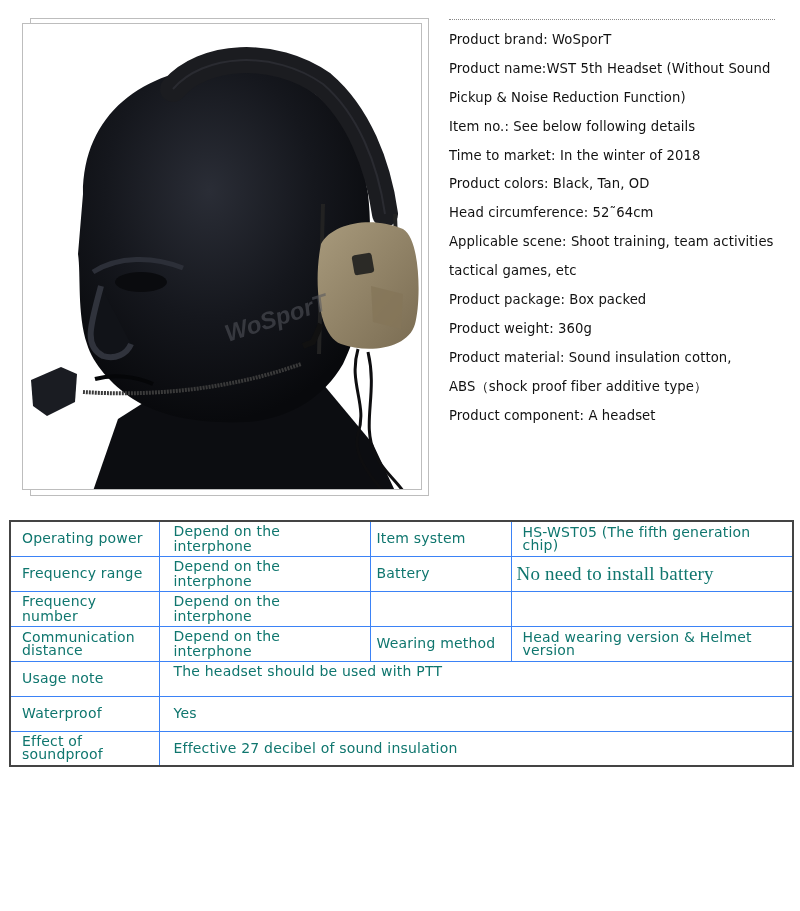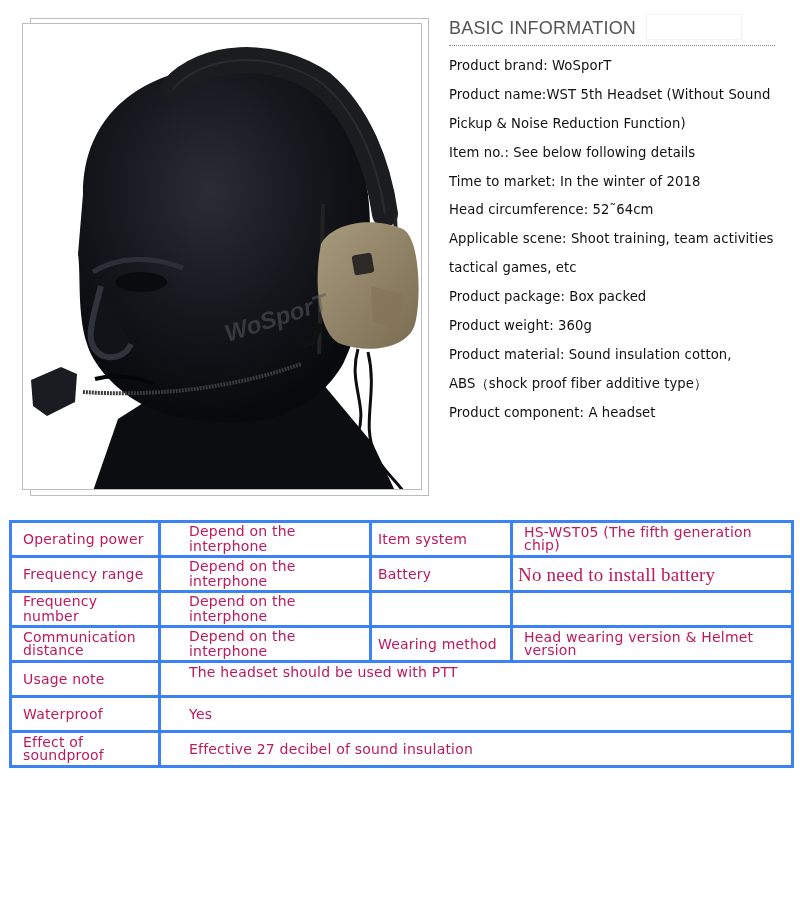--- a/index.html
+++ b/index.html
@@ -22,25 +22,25 @@
       border: 1px solid #f3f3f3; }
     .info-rule { margin-top: 3px; width: 326px; border-top: 1px dotted #888; }
     .info-list { list-style: none; margin-top: 6px; }
     .info-list li { font-size: 13.2px; line-height: 28.9px; height: 28.9px; white-space: nowrap;
       color: #111; letter-spacing: 0.1px; }
     .info-list li.red { color: #d0121b; }
 
     
     .spec { position: absolute; left: 9px; top: 520px; width: 785px; border-collapse: collapse;
       border: 2px solid #444; }
-    .spec td { border: 3px solid #3b82f6; font-size: 14px; color: #be185d; padding: 0 9px;
+    .spec td { border: 1px solid #3b82f6; font-size: 14px; color: #0f766e; padding: 0 9px;
       vertical-align: middle; line-height: 15px; letter-spacing: 0.2px; }
     .spec tr { height: 35px; }
     .spec td.c1 { width: 149px; padding-left: 11px; }
-    .spec td.c2 { width: 211px; padding-left: 28px; margin-left: 20px; }
+    .spec td.c2 { width: 211px; padding-left: 14px; margin-left: 20px; }
     .spec td.c3 { width: 141px; padding-left: 6px; }
     .spec td.c4 { padding-left: 11px; }
     .spec td.serif { font-family: "Liberation Serif", serif; font-size: 19px; padding-left: 5px; }
     .spec td.tight { line-height: 13px; }
     .spec td.topv { vertical-align: top; padding-top: 2px; }
   </style>
 </head>
 <body>
 
 <div class="photo-stack">
@@ -89,31 +89,28 @@
 
       <path d="M335 325 C325 360 345 380 335 410 C330 430 345 450 360 467" stroke="#0e0e10" stroke-width="3" fill="none"></path>
       <path d="M345 328 C355 370 338 400 352 430 C358 445 372 455 380 467" stroke="#0e0e10" stroke-width="3" fill="none"></path>
 
       <text x="205" y="318" fill="#55575e" font-size="24" font-family="Liberation Sans, sans-serif" font-weight="bold" font-style="italic" transform="rotate(-18 205 318)" opacity="0.55">WoSporT</text>
     </svg>
   </div>
 </div>
 
 <section class="info">
-  <div class="info-title">
-    <span>BASIC INFORMATION</span>
-    <span class="ghost-box"></span>
-  </div>
   <div class="info-rule"></div>
   <ul class="info-list">
     <li>Product brand: WoSporT</li>
     <li>Product name:WST 5th Headset (Without Sound</li>
     <li>Pickup &amp; Noise Reduction Function)</li>
     <li>Item no.: See below following details</li>
     <li>Time to market: In the winter of 2018</li>
+    <li>Product colors: Black, Tan, OD</li>
     <li>Head circumference: 52˜64cm</li>
     <li>Applicable scene: Shoot training, team activities</li>
     <li>tactical games, etc</li>
     <li>Product package: Box packed</li>
     <li>Product weight: 360g</li>
     <li>Product material: Sound insulation cotton,</li>
     <li>ABS（shock proof fiber additive type）</li>
     <li>Product component: A headset</li>
   </ul>
 </section>

